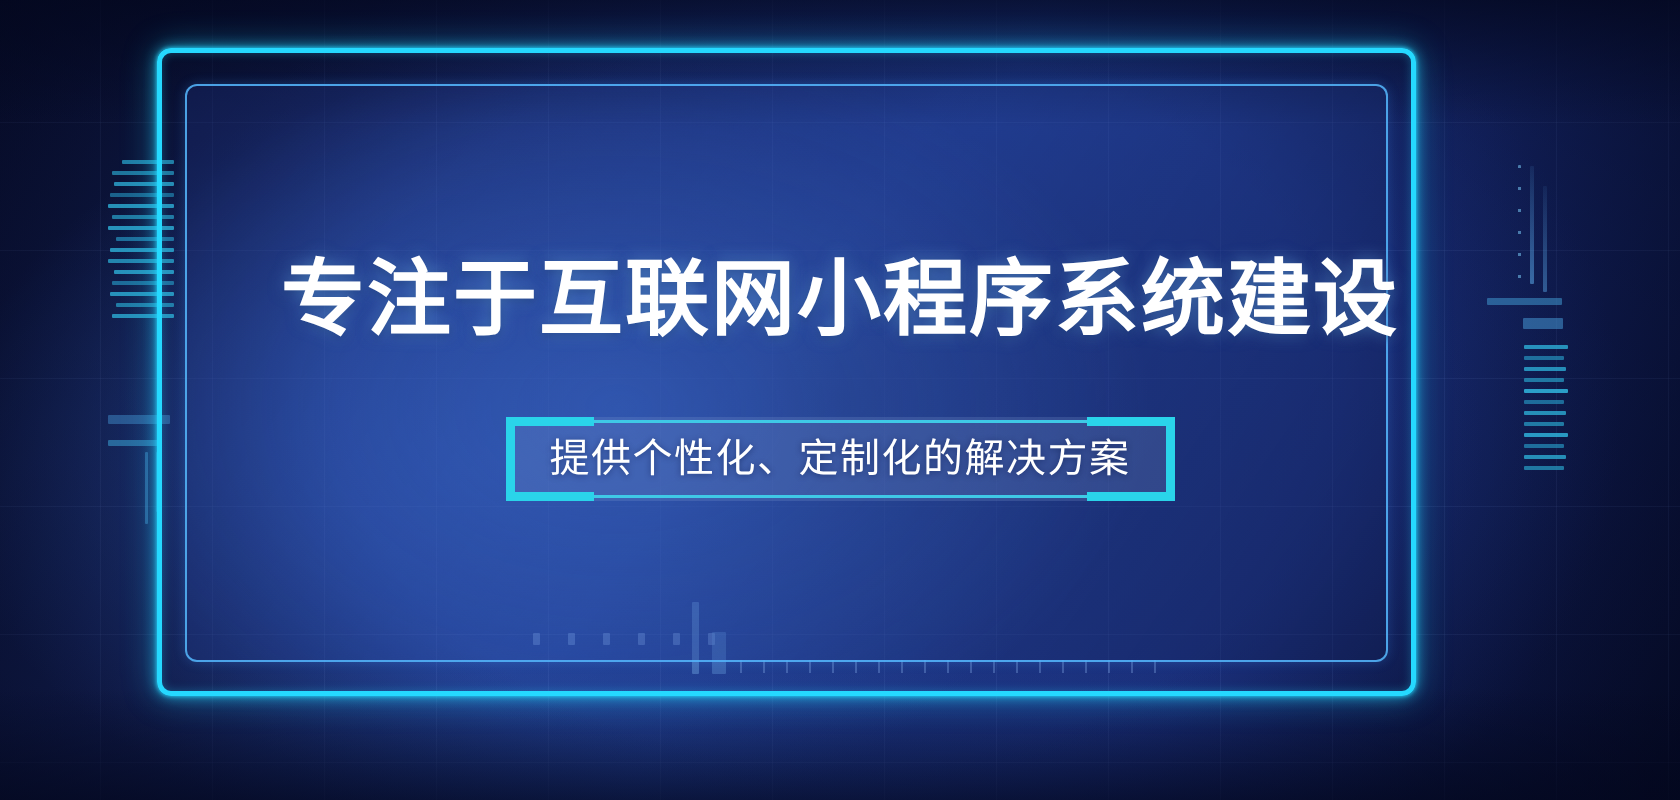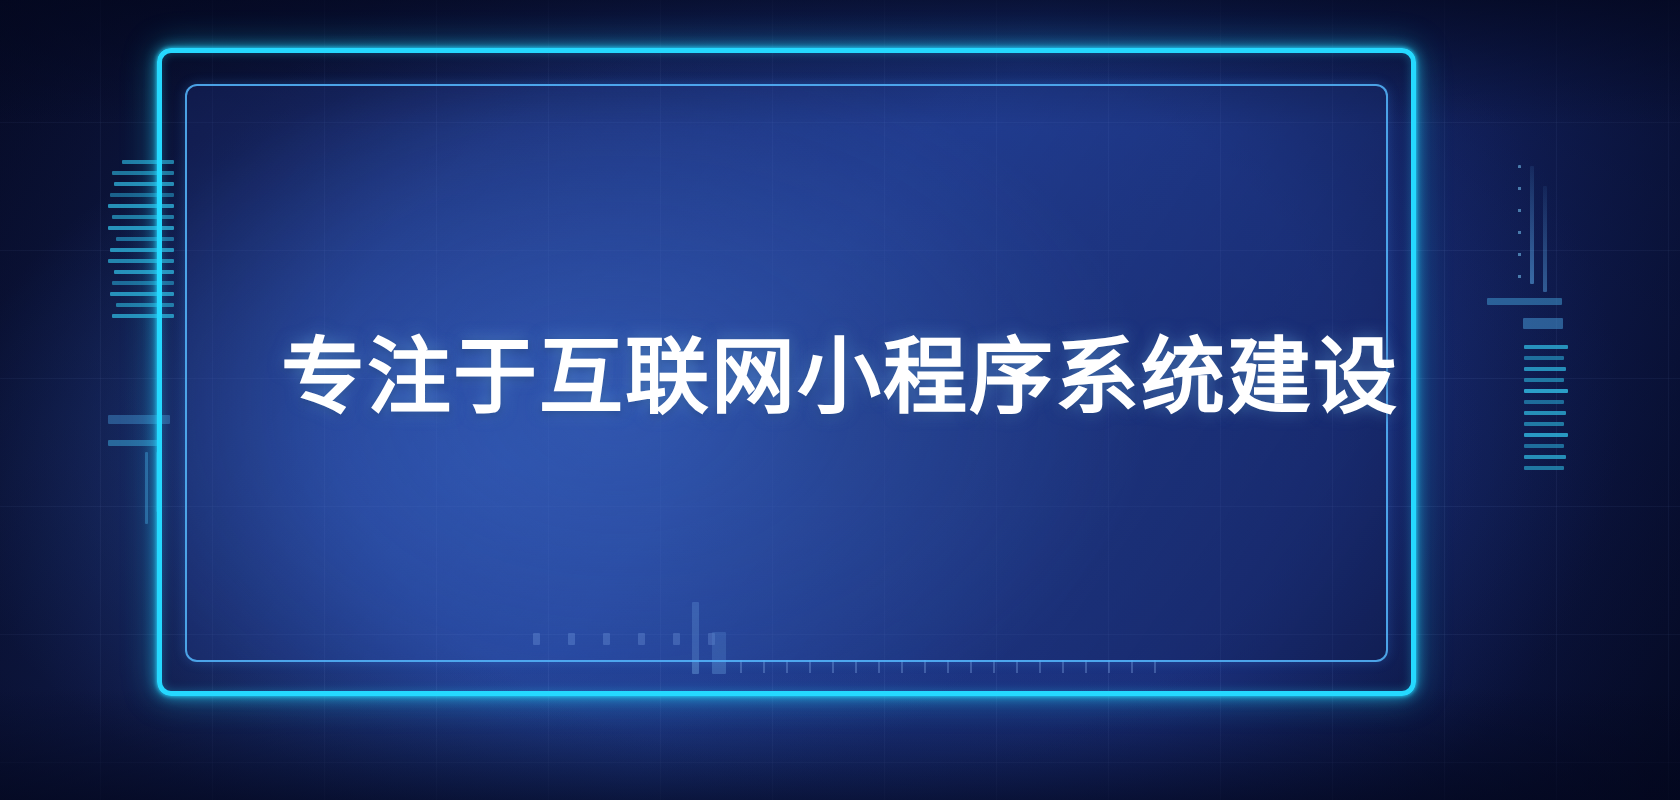--- a/index.html
+++ b/index.html
@@ -281,16 +281,34 @@
       <span></span>
     </div>
 
   <div class="neon-frame"></div>
   <div class="inner-frame"></div>
 
   <div class="content">
 
     <h1 class="headline">专注于互联网小程序系统建设</h1>
 
+    <div class="subtitle-wrap">
+      <span class="br br-tl-h"></span>
+      <span class="br br-tl-v"></span>
+      <span class="br br-top-line"></span>
+      <span class="br br-tr-h"></span>
+      <span class="br br-tr-v"></span>
+
+      <span class="br br-mid-l"></span>
+      <span class="br br-mid-r"></span>
+
+      <span class="br br-bl-h"></span>
+      <span class="br br-bl-v"></span>
+      <span class="br br-bot-line"></span>
+      <span class="br br-br-h"></span>
+      <span class="br br-br-v"></span>
+
+      <p class="subtitle">提供个性化、定制化的解决方案</p>
+    </div>
 
   </div>
 
 </div>
 
 </body></html>

